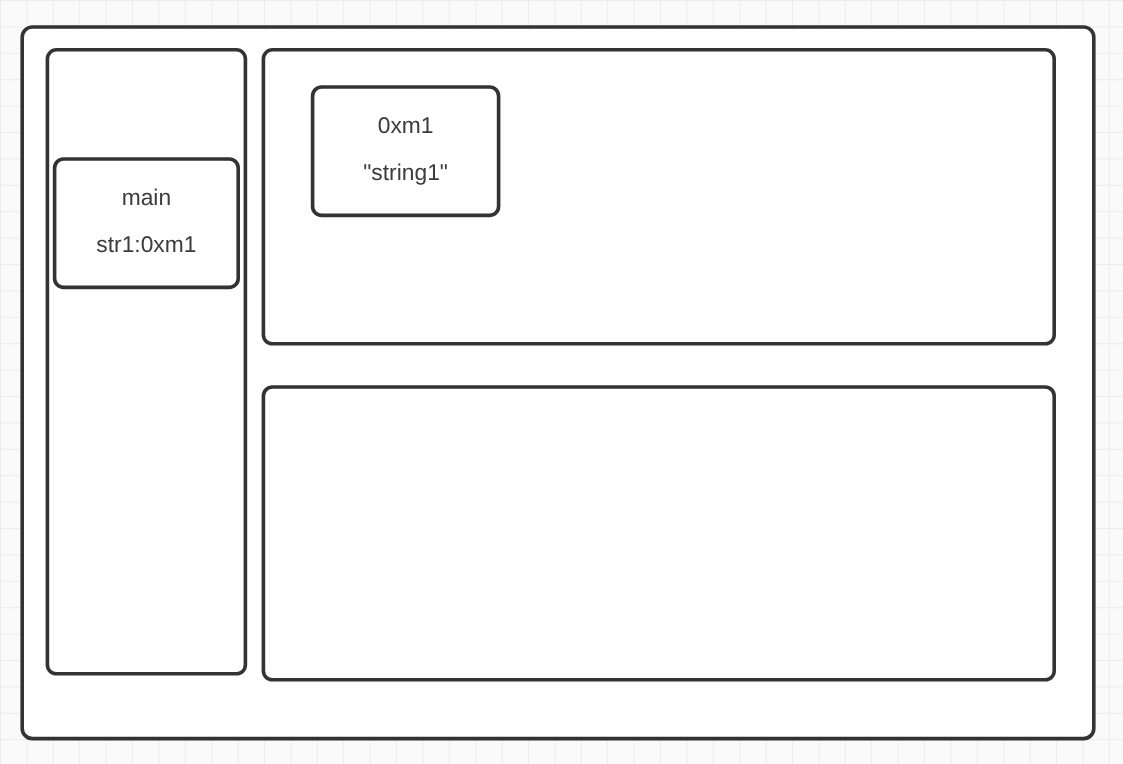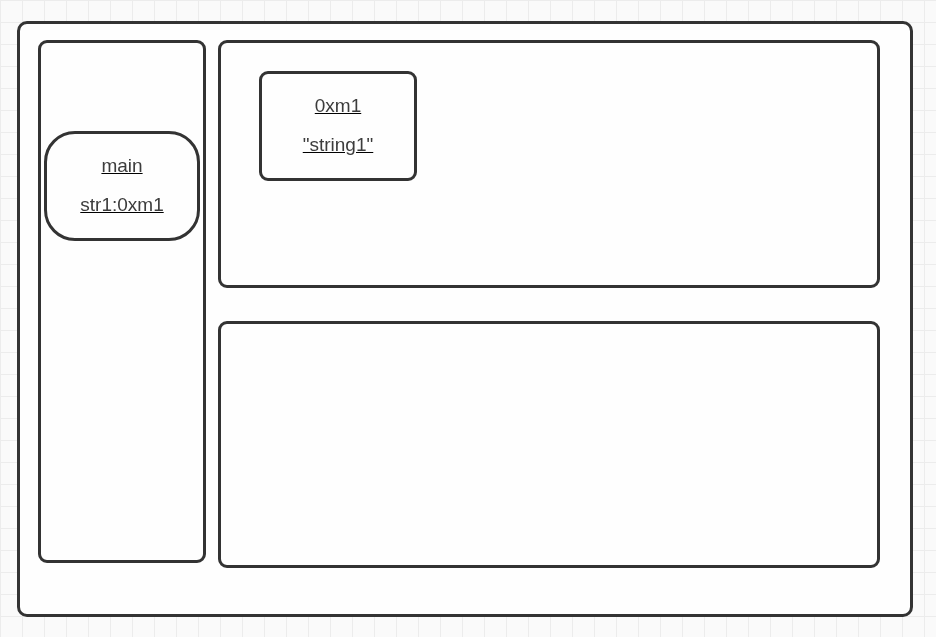--- a/index.html
+++ b/index.html
@@ -21,41 +21,39 @@
       linear-gradient(to right, #ececec 1px, transparent 1px),
       linear-gradient(to bottom, #ececec 1px, transparent 1px);
     background-size: 22px 22px;
   }
   .box {
     position: absolute;
     box-sizing: border-box;
     background: #fefefe;
     border: 3px solid #333333;
     border-radius: 9px;
-    text-decoration: underline;
   }
   .outer-frame {
     left: 17px;
     top: 21px;
     width: 896px;
     height: 596px;
     border-radius: 10px;
   }
   .stack-column {
     left: 38px;
     top: 40px;
     width: 168px;
     height: 523px;
   }
   .main-frame {
     left: 44px;
     top: 131px;
     width: 156px;
     height: 110px;
-    border-radius: 31px;
   }
   .heap-top {
     left: 218px;
     top: 40px;
     width: 662px;
     height: 248px;
   }
   .heap-object {
     left: 259px;
     top: 71px;

